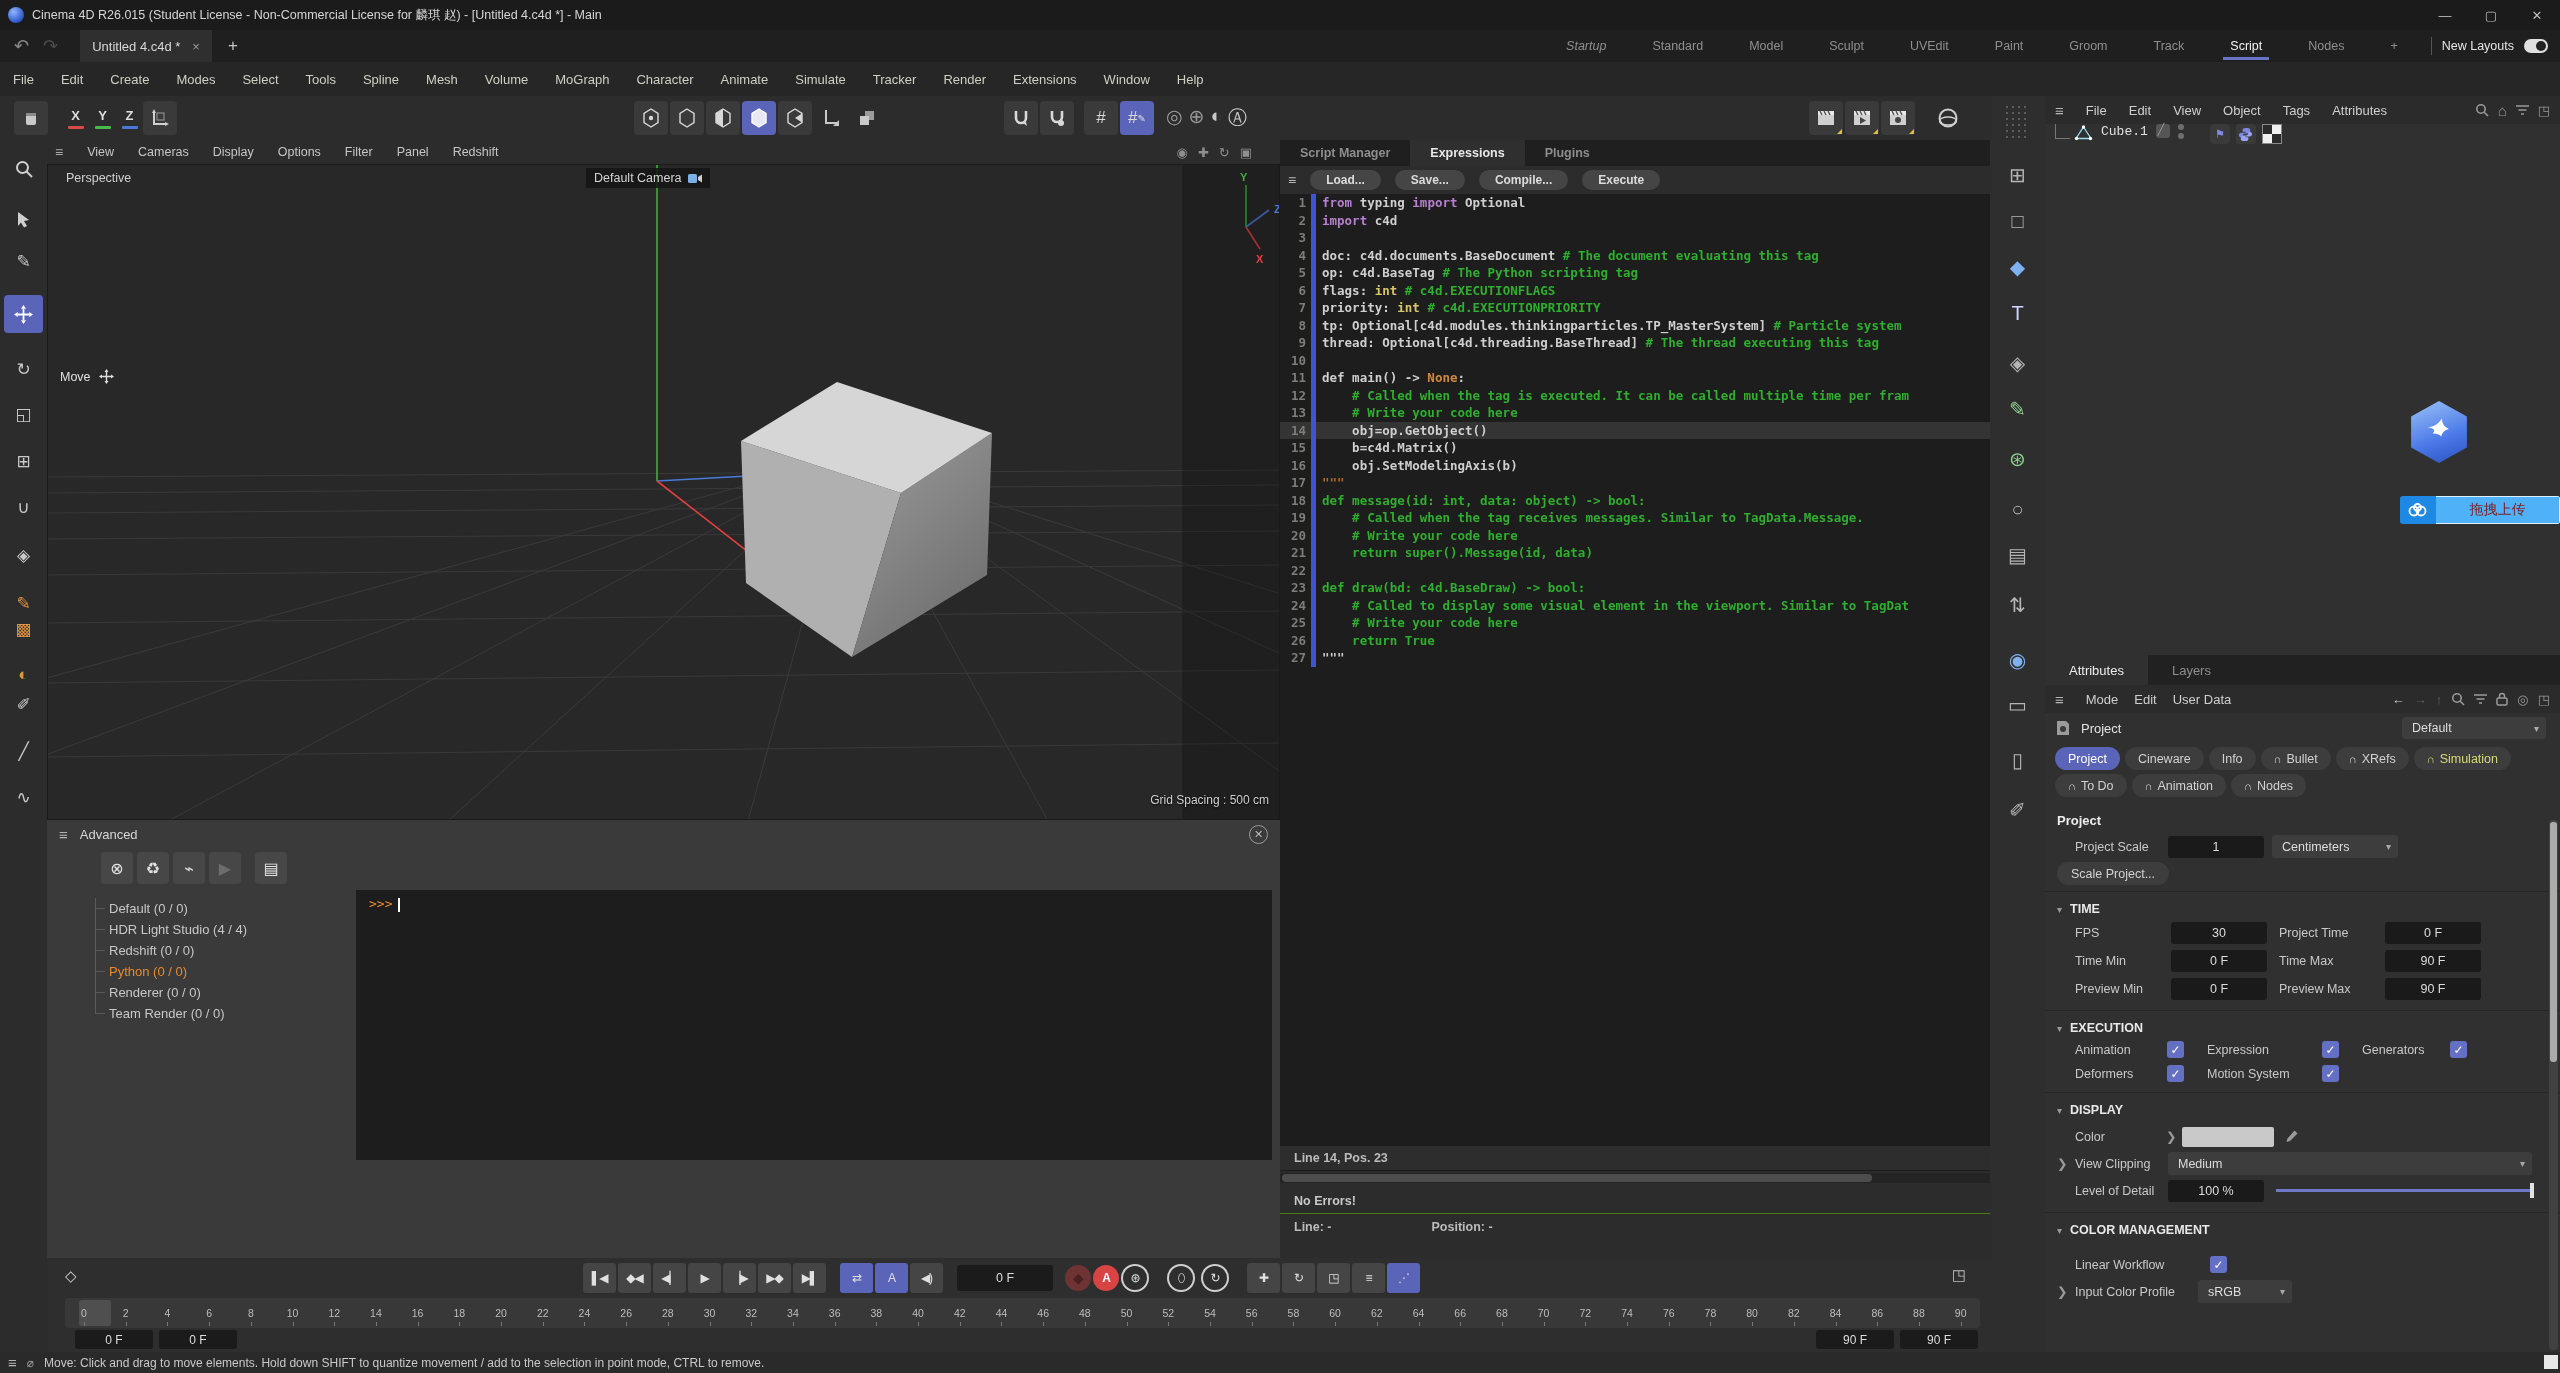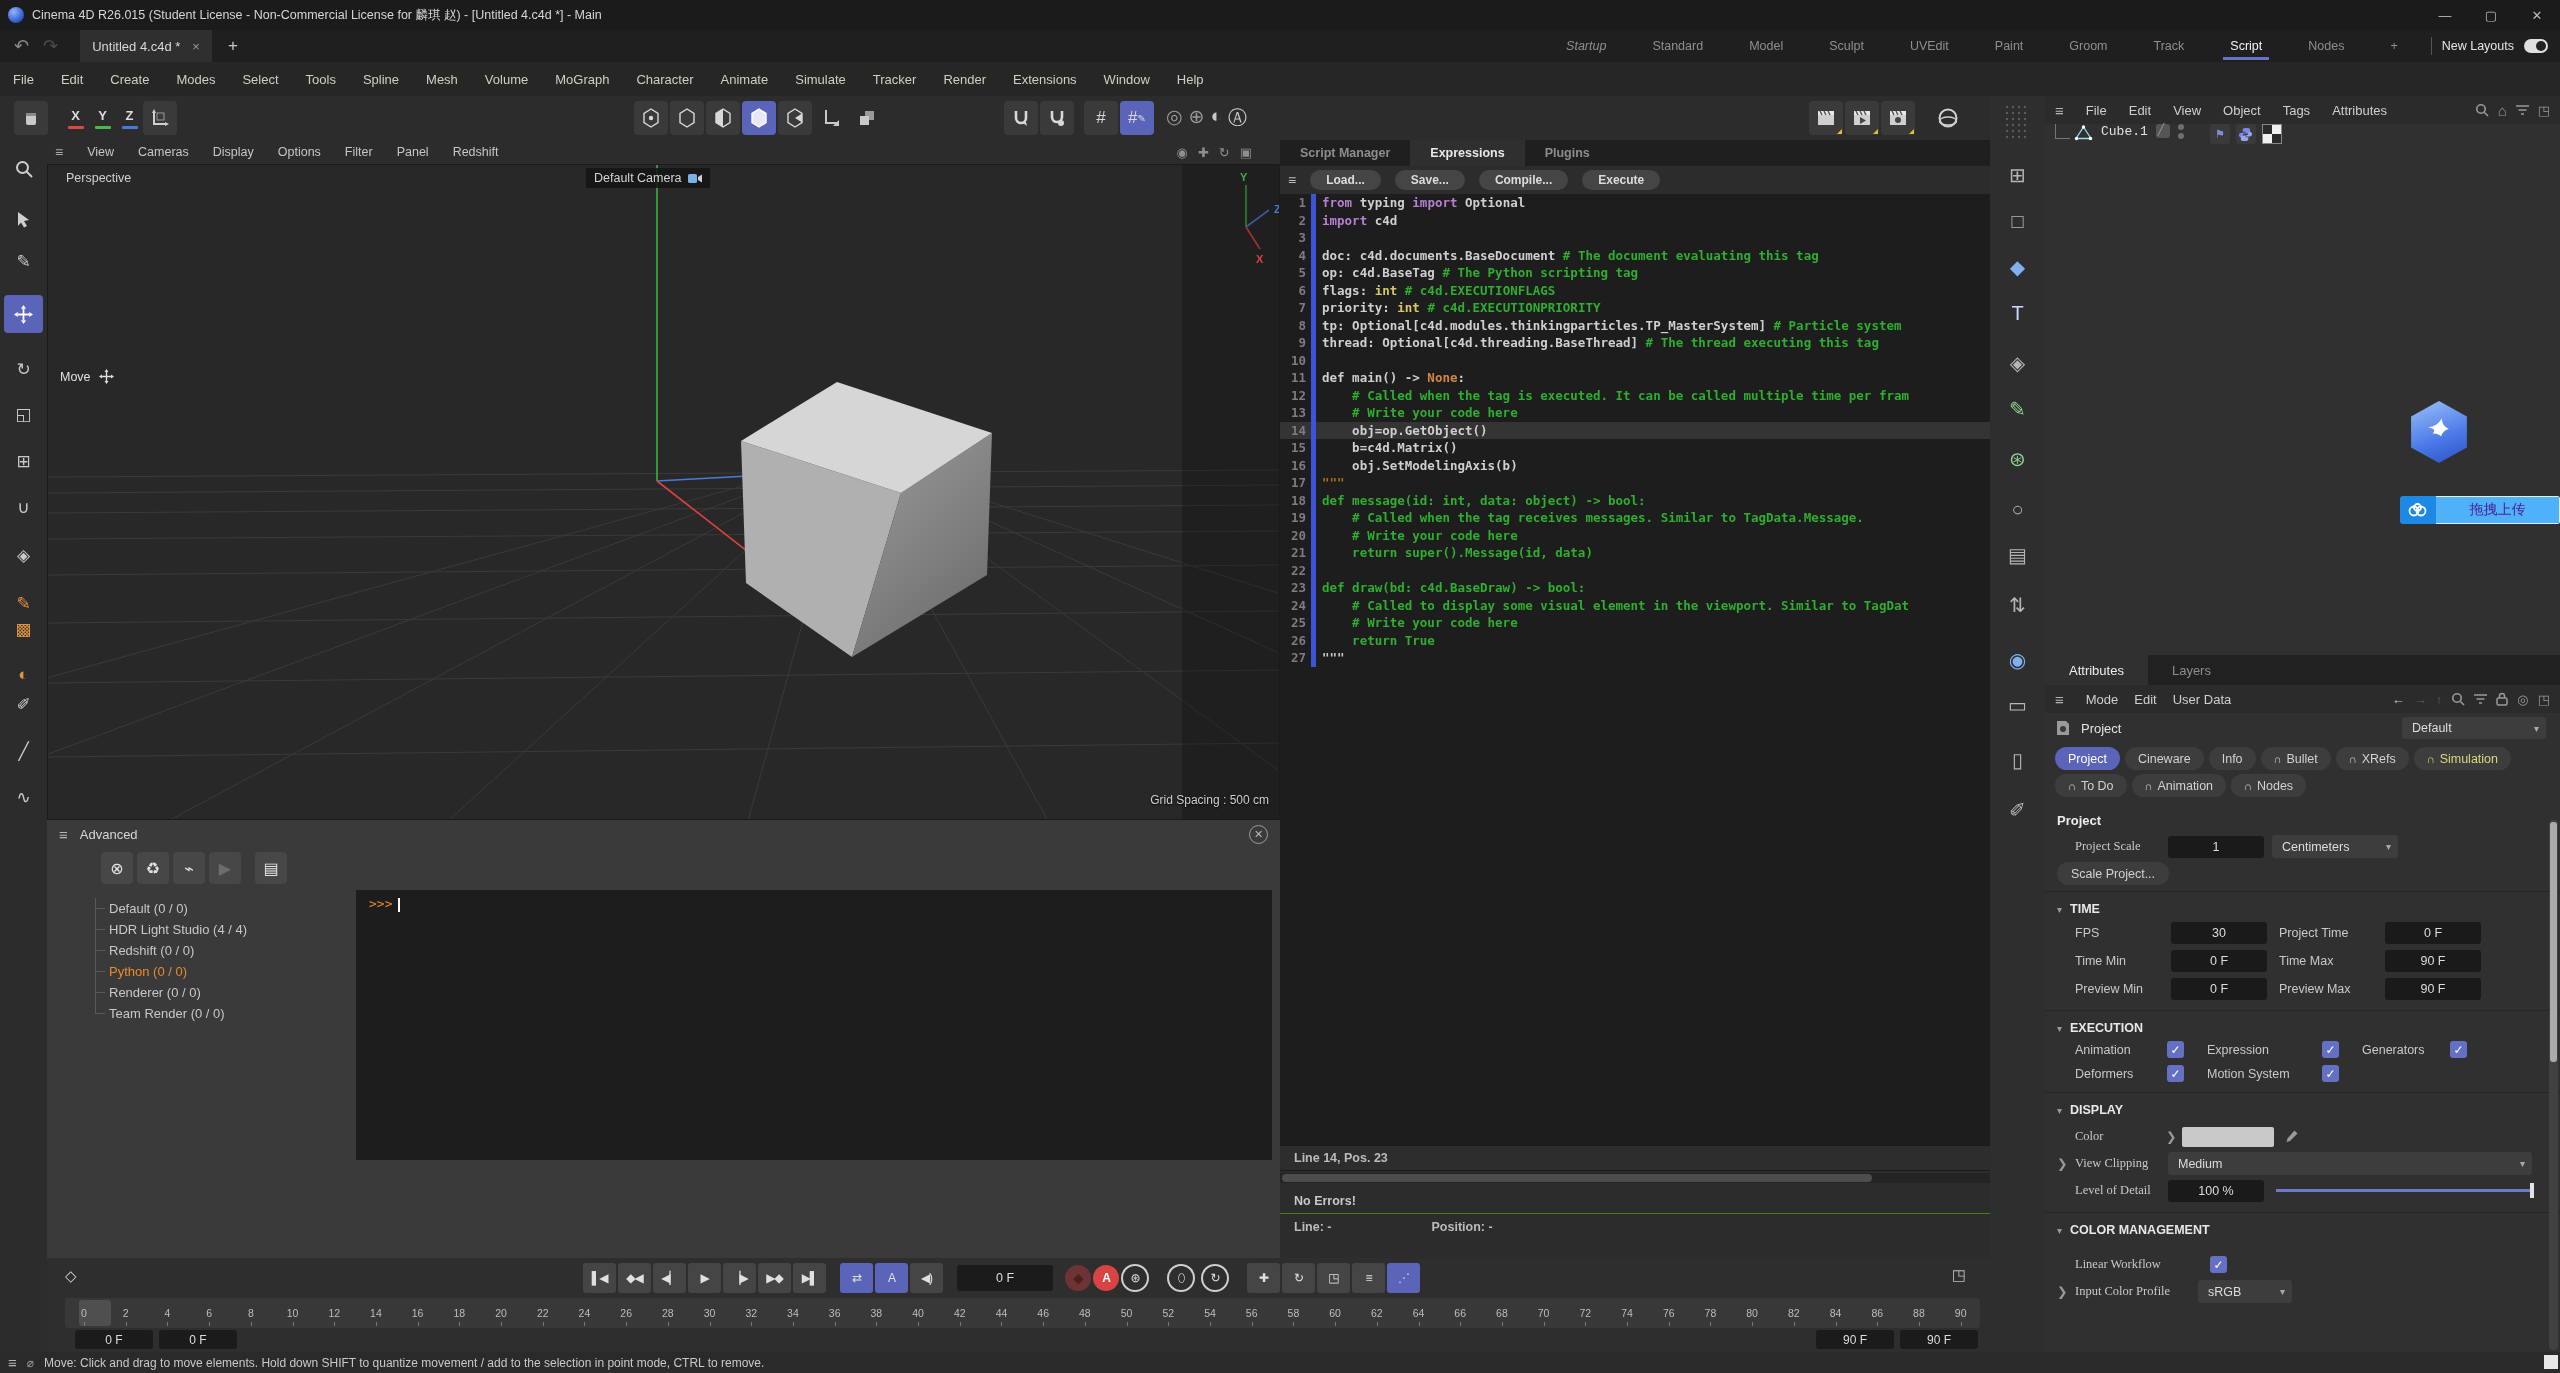--- a/index.html
+++ b/index.html
@@ -167,21 +167,21 @@
   .pill{height:23px;border-radius:12px;background:#3d3d3d;color:#d2d2d2;font-size:12.5px;display:flex;align-items:center;
         padding:0 13px;gap:5px;}
   .pill.active{background:#5a64b8;color:#fff;}
   .pill.ylw{color:#d8d87a;}
   .pill .tagi{font-size:11px;color:inherit;}
   #attr-scroll{position:absolute;left:0;top:152px;width:515px;height:545px;}
   .sect-head{display:flex;align-items:center;gap:8px;padding-left:12px;height:26px;font-size:12.5px;font-weight:bold;color:#e8e8e8;}
   .sect-head .chev{color:#999;font-size:10px;font-weight:normal;}
   .divider{height:1px;background:#262626;margin:4px 0;}
   .arow{display:flex;align-items:center;height:27px;font-size:12.5px;color:#c9c9c9;}
-  .alabel{padding-left:30px;width:105px;flex:none;font-family:Liberation Serif, serif;}
+  .alabel{padding-left:30px;width:105px;flex:none;}
   .afield{width:96px;height:22px;background:#1a1a1a;border-radius:3px;display:flex;align-items:center;justify-content:center;color:#ddd;}
   .adrop{height:23px;background:#3d3d3d;border-radius:3px;display:flex;align-items:center;padding:0 24px 0 10px;
          color:#ddd;position:relative;}
   .adrop::after{content:"▾";position:absolute;right:7px;color:#aaa;font-size:10px;}
   .abtn{height:23px;border-radius:12px;background:#3d3d3d;color:#d2d2d2;display:flex;align-items:center;padding:0 14px;
         font-size:12.5px;margin-left:12px;width:max-content;}
   .cbox{width:17px;height:17px;border-radius:3px;background:#6470c4;color:#fff;font-size:12px;display:flex;
         align-items:center;justify-content:center;}
   #time-grid{display:grid;grid-template-columns:88px 100px 98px 102px;column-gap:8px;row-gap:6px;
              padding-left:30px;font-size:12.5px;color:#c9c9c9;align-items:center;}
@@ -192,21 +192,21 @@
 
   
   #upload-overlay{position:absolute;left:355px;top:305px;width:160px;height:130px;}
   #xl-hex{width:62px;height:62px;margin-left:8px;
       background:linear-gradient(160deg,#9cc3f8,#4a79e8 60%,#2a4fbf);
       clip-path:polygon(50% 0,95% 25%,95% 75%,50% 100%,5% 75%,5% 25%);
       display:flex;align-items:center;justify-content:center;}
   #upload-pill{position:absolute;left:0;top:95px;width:160px;height:28px;display:flex;border-radius:3px;overflow:hidden;}
   #upload-pill .logo{width:36px;background:#1e88e5;display:flex;align-items:center;justify-content:center;}
   #upload-pill .txt{flex:1;background:#4fb1f7;display:flex;align-items:center;justify-content:center;
-      color:#4c1d95;font-size:14px;border:1px solid rgba(255,255,255,.8);border-left:none;}
+      color:#7f1d1d;font-size:14px;border:1px solid rgba(255,255,255,.8);border-left:none;}
 
   
   #statusbar{left:0;top:1352px;width:2560px;height:21px;background:#2a2a2a;display:flex;align-items:center;gap:10px;
              padding-left:8px;box-sizing:border-box;font-size:12px;color:#c9c9c9;}
   #resize-grip{position:absolute;right:2px;top:3px;width:14px;height:14px;background:#e8e8e8;}
 </style>
 </head>
 <body>
 
 <div class="abs" id="titlebar">

